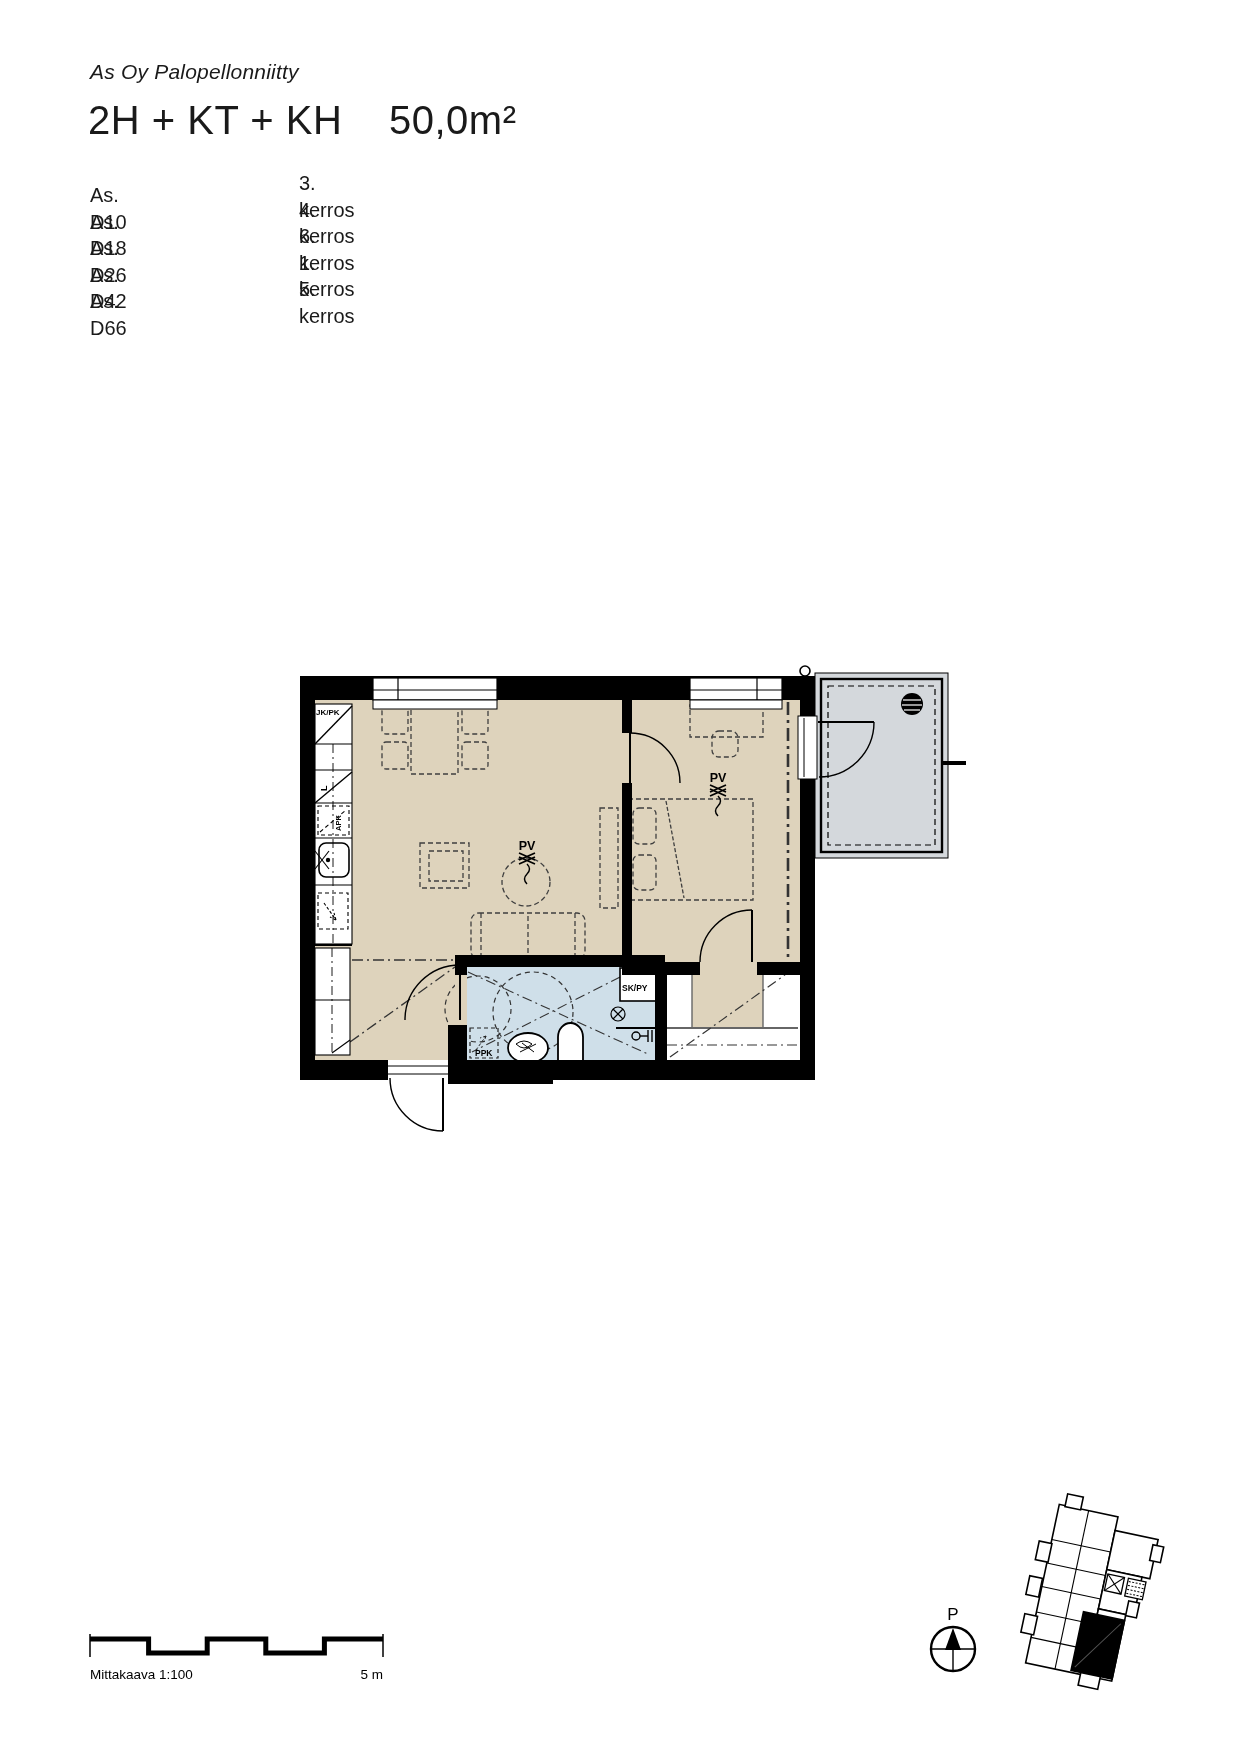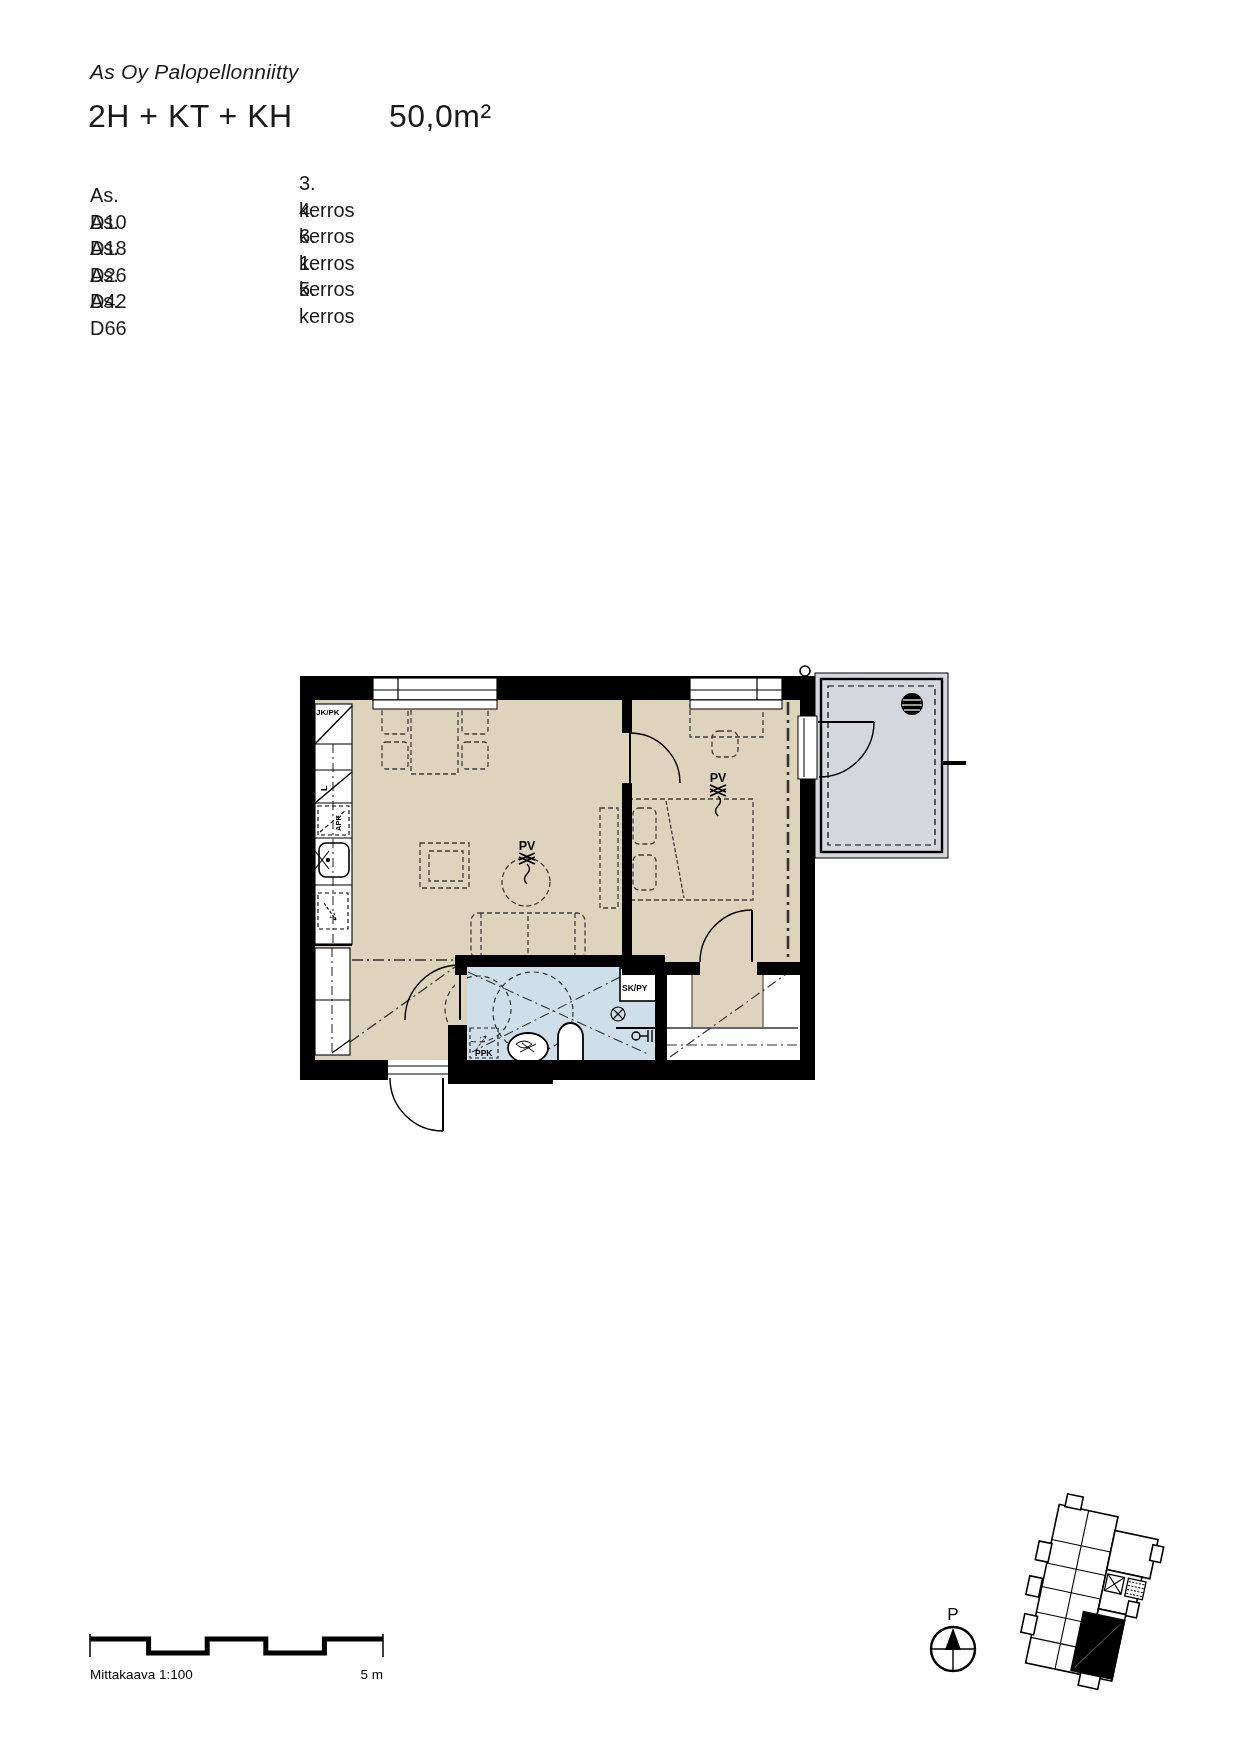--- a/index.html
+++ b/index.html
@@ -4,21 +4,21 @@
 <style>
   :root{
     --floor:#ded3bc; --wet:#cfdfe9; --balcony:#d4d8dc; --wall:#000000;
   }
   html,body{margin:0;padding:0;}
   body{
     width:1240px;height:1754px;position:relative;background:#ffffff;
     font-family:"Liberation Sans",sans-serif;color:#1a1a1a;overflow:hidden;
   }
   .company{position:absolute;left:90px;top:60px;font-size:21px;letter-spacing:.2px;font-style:italic;}
-  .titleRow{position:absolute;left:88px;top:98px;font-size:32px;letter-spacing:.5px;}
+  .titleRow{position:absolute;left:88px;top:98px;font-size:40px;letter-spacing:.5px;}
   .titleRow .area{position:absolute;left:301px;top:0;}
   .aptList{position:absolute;left:90px;top:170px;font-size:20px;line-height:26.5px;}
   .aptRow{position:relative;height:26.5px;}
   .aptRow .unit{position:absolute;left:0;margin-top:12px;}
   .aptRow .floor{position:absolute;left:209px;}
   svg text{font-family:"Liberation Sans",sans-serif;fill:#000;}
   .planSvg{position:absolute;left:0;top:0;}
 </style>
 </head>
 <body>

